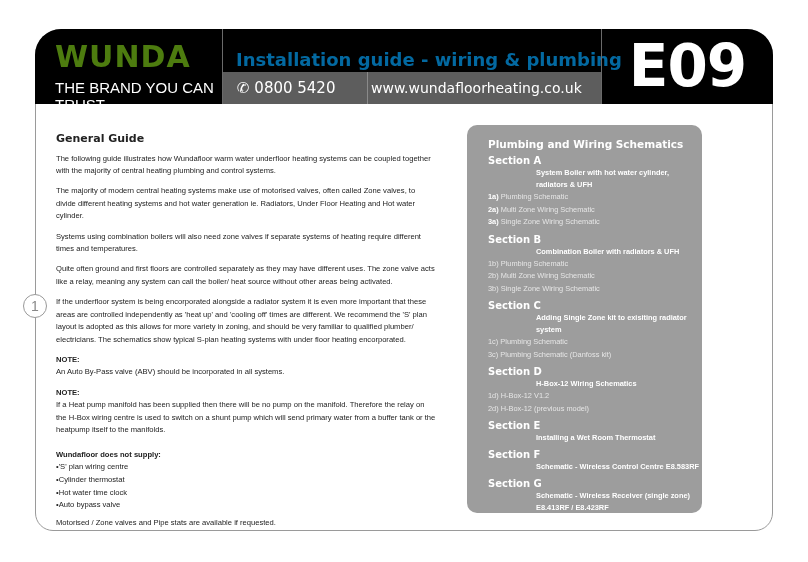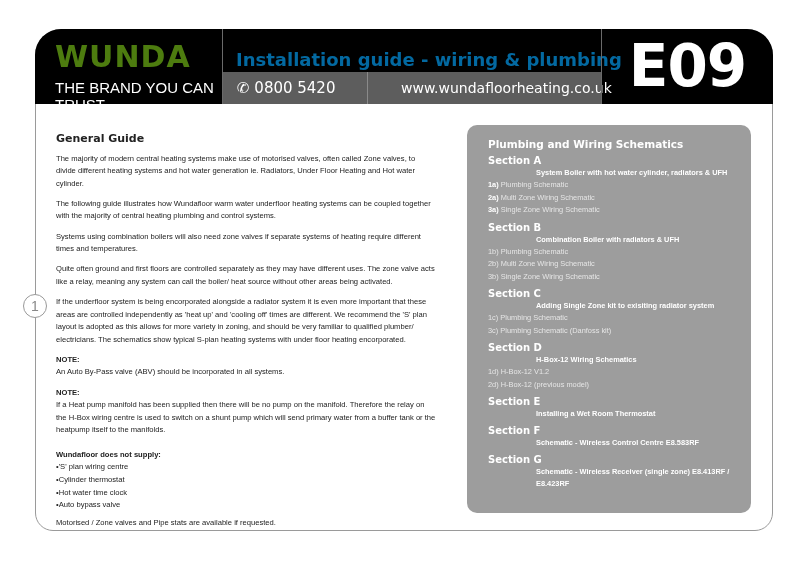--- a/index.html
+++ b/index.html
@@ -32,43 +32,42 @@
   .contact-row {
     position: absolute; left: 188px; top: 43px; width: 378px; height: 32px; background: #5d5d5d;
   }
   .phone {
     position: absolute; left: 0; top: 0; width: 145px; height: 32px; color: #fff; font-size: 15px;
     line-height: 32px; padding-left: 14px; box-sizing: border-box; border-right: 1px solid #8a8a8a;
     font-family: "DejaVu Sans", sans-serif;
   }
   .web {
     position: absolute; left: 146px; top: 0; width: 232px; height: 32px; color: #fff; font-size: 14px;
-    line-height: 32px; padding-left: 16px; box-sizing: border-box;
+    line-height: 32px; padding-left: 2px; box-sizing: border-box;
     font-family: "DejaVu Sans", sans-serif;
-    margin-left: 16px;
   }
   .code {
     position: absolute; left: 567px; top: 0; width: 171px; height: 75px; color: #fff;
     font-size: 58px; font-weight: bold; line-height: 75px; text-align: center;
     font-family: "DejaVu Sans", sans-serif; letter-spacing: -1px;
   }
   .left-col {
     position: absolute; left: 56px; top: 122px; width: 380px; color: #222; font-size: 7.6px; line-height: 12.6px;
   }
   .left-col h2 { font-size: 11px; margin: 11px 0 7px 0; color: #222; font-family: "DejaVu Sans", sans-serif; }
   .left-col p { margin: 0 0 7.5px 0; }
   .left-col .note { font-weight: bold; margin: 0; }
   .left-col ul { list-style: none; margin: 0 0 5px 0; padding: 0; }
   .left-col li::before { content: "\2022 "; }
   .page-num {
     position: absolute; left: 23px; top: 294px; width: 22px; height: 22px; border: 1px solid #999;
     border-radius: 50%; background: #fff; color: #888; font-size: 14px; line-height: 22px; text-align: center;
   }
   .panel {
-    position: absolute; left: 467px; top: 125px; width: 284px; height: 388px; background: #9d9d9d;
+    position: absolute; left: 467px; top: 125px; width: 235px; height: 388px; background: #9d9d9d;
     border-radius: 10px; color: #fff; padding: 13px 0 0 21px; box-sizing: border-box;
   }
   .panel h3 { margin: 0 0 4px 0; font-size: 10.5px; font-family: "DejaVu Sans", sans-serif; }
   .sec-title { font-size: 10px; font-weight: bold; font-family: "DejaVu Sans", sans-serif; margin-top: 4px; line-height: 13px; }
   .sec-sub { font-size: 7.4px; font-weight: bold; line-height: 12px; padding-left: 48px; }
   .sec-item { font-size: 7.4px; color: #e6e6e6; line-height: 12.5px; }
   .sec-item b { color: #fff; }
 </style>
 </head>
 <body>
@@ -87,22 +86,22 @@
     <div class="web">www.wundafloorheating.co.uk</div>
   </div>
   <div class="vsep" style="left:566px;height:75px;"></div>
   <div class="code">E09</div>
 </div>
 
 <div class="page-num">1</div>
 
 <div class="left-col">
   <h2>General Guide</h2>
+  <p>The following guide illustrates how Wundafloor warm water underfloor heating systems can be coupled together with the majority of central heating plumbing and control systems.</p>
   <p>The majority of modern central heating systems make use of motorised valves, often called Zone valves, to divide different heating systems and hot water generation ie. Radiators, Under Floor Heating and Hot water cylinder.</p>
-  <p>The following guide illustrates how Wundafloor warm water underfloor heating systems can be coupled together with the majority of central heating plumbing and control systems.</p>
   <p>Systems using combination boilers will also need zone valves if separate systems of heating require different times and temperatures.</p>
   <p>Quite often ground and first floors are controlled separately as they may have different uses. The zone valve acts like a relay, meaning any system can call the boiler/ heat source without other areas being activated.</p>
   <p>If the underfloor system is being encorporated alongside a radiator system it is even more important that these areas are controlled independently as 'heat up' and 'cooling off'  times are different.  We recommend the 'S' plan layout is adopted as this allows for more variety in zoning, and should be very familiar to qualified plumber/ electricians. The schematics show typical S-plan heating systems with under floor heating encorporated.</p>
   <div class="note">NOTE:</div>
   <p>An Auto By-Pass valve (ABV) should be incorporated in all systems.</p>
   <div class="note">NOTE:</div>
   <p style="margin-bottom:12px;">If a Heat pump manifold has been supplied then there will be no pump on the manifold. Therefore the relay on the H-Box wiring centre is used to switch on a shunt pump which will send primary water from a buffer tank or the heatpump itself to the manifolds.</p>
   <div class="note">Wundafloor does not supply:</div>
   <ul>
     <li>'S' plan wiring centre</li>

